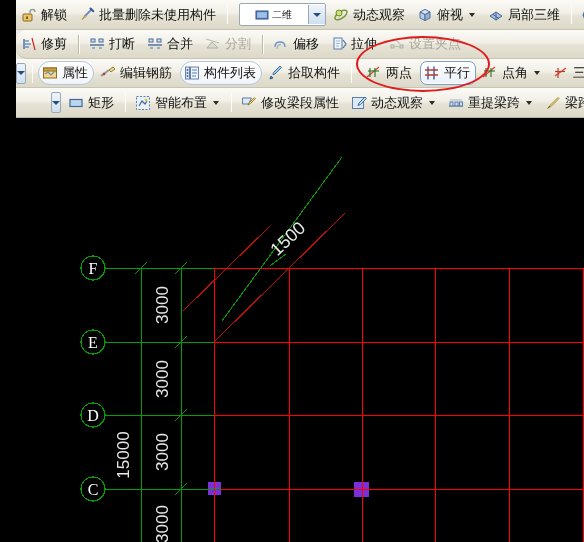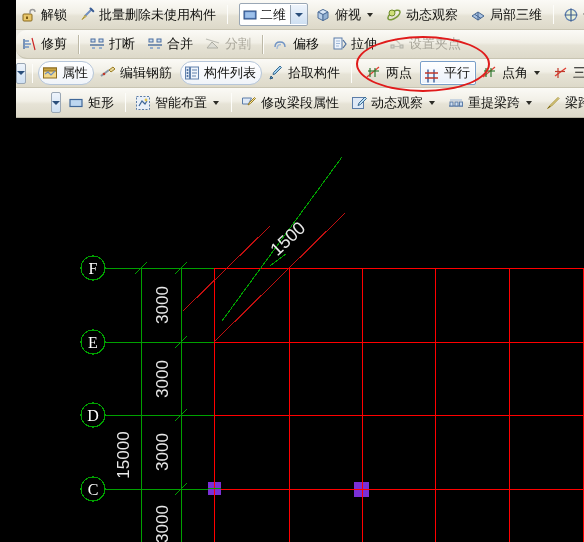--- a/index.html
+++ b/index.html
@@ -38,22 +38,21 @@
     color:#10100e;font-size:13px;line-height:22px;
     border:1px solid transparent;border-radius:2px;
     cursor:default;
   }
   .tbitem .lbl{padding:0 2px;letter-spacing:0px;}
   .tbitem.disabled{color:#a9a69a;}
   .tbitem.pressed{
     border:1px solid #7a9fc9;
     background:linear-gradient(to bottom,#ffffff,#eaf1fa);
     box-shadow:inset 0 0 0 1px #ffffff;
-    border-radius:2px;
-    align-items:flex-end;
+    border-radius:7px;
   }
   .tbitem.framed{
     border:1px solid #b6c6da;
     background:linear-gradient(to bottom,#ffffff,#f0f4f9);
     border-radius:12px;
   }
   .sep{
     display:inline-block;width:1px;height:19px;margin:0 4px;
     background:#bdb9a7;border-right:1px solid #fdfdfa;
   }
@@ -67,21 +66,21 @@
     display:inline-block;width:0;height:0;margin:0 3px 0 4px;
     border-left:3.5px solid transparent;border-right:3.5px solid transparent;
     border-top:4px solid #2c2c26;
   }
 
   
   .combo{
     display:inline-flex;align-items:center;height:21px;
     border:1px solid #9aa7b5;background:#fff;border-radius:2px;margin:0 2px;
   }
-  .combo .cval{display:inline-flex;align-items:center;padding:0 2px;font-size:13px;color:#111;justify-content:space-between;}
+  .combo .cval{display:inline-flex;align-items:center;padding:0 14px;font-size:10px;color:#111;justify-content:space-between;}
   .combo .cbtn{
     width:16px;height:19px;margin-left:2px;
     background:linear-gradient(to bottom,#eef4fb,#cfe0f2);
     border-left:1px solid #9aa7b5;
     display:flex;align-items:center;justify-content:center;
   }
   .combo .cbtn i{
     width:0;height:0;border-left:4px solid transparent;border-right:4px solid transparent;
     border-top:4px solid #2a4e7a;display:block;
   }
@@ -160,37 +159,37 @@
           <span>二维</span>
         </span>
         <span class="cbtn">
             <i></i>
           </span>
       </span>
 
       <div class="tbitem">
         <span class="ico">
           <svg viewBox="0 0 16 16">
+              <ellipse cx="8" cy="8" rx="7" ry="3.3" transform="rotate(-35 8 8)" fill="none" stroke="#7a9a3a" stroke-width="1.5"></ellipse>
+              <circle cx="6" cy="6" r="3" fill="#cfe07a" stroke="#6d8b2d"></circle>
+            </svg>
+        </span>
+        <span class="lbl">动态观察</span>
+      </div>
+
+      <div class="tbitem">
+        <span class="ico">
+          <svg viewBox="0 0 16 16">
               <path d="M3 5l5-2.6L13 5l-5 2.6z" fill="#d8e6f6" stroke="#4f6f99"></path>
               <path d="M3 5v6l5 2.6V7.6z" fill="#b9cfe8" stroke="#4f6f99"></path>
               <path d="M13 5v6l-5 2.6V7.6z" fill="#93b1d2" stroke="#4f6f99"></path>
             </svg>
         </span>
         <span class="lbl">俯视</span>
         <span class="caret"></span>
-      </div>
-
-      <div class="tbitem">
-        <span class="ico">
-          <svg viewBox="0 0 16 16">
-              <ellipse cx="8" cy="8" rx="7" ry="3.3" transform="rotate(-35 8 8)" fill="none" stroke="#7a9a3a" stroke-width="1.5"></ellipse>
-              <circle cx="6" cy="6" r="3" fill="#cfe07a" stroke="#6d8b2d"></circle>
-            </svg>
-        </span>
-        <span class="lbl">动态观察</span>
       </div>
 
       <div class="tbitem">
         <span class="ico">
           <svg viewBox="0 0 16 16">
               <path d="M2 9l6-4 6 4-6 4z" fill="#a8c2e2" stroke="#46658f"></path>
               <path d="M5 7.5l6 4" stroke="#46658f"></path>
               <path d="M8 5.2v8" stroke="#46658f"></path>
             </svg>
         </span>

